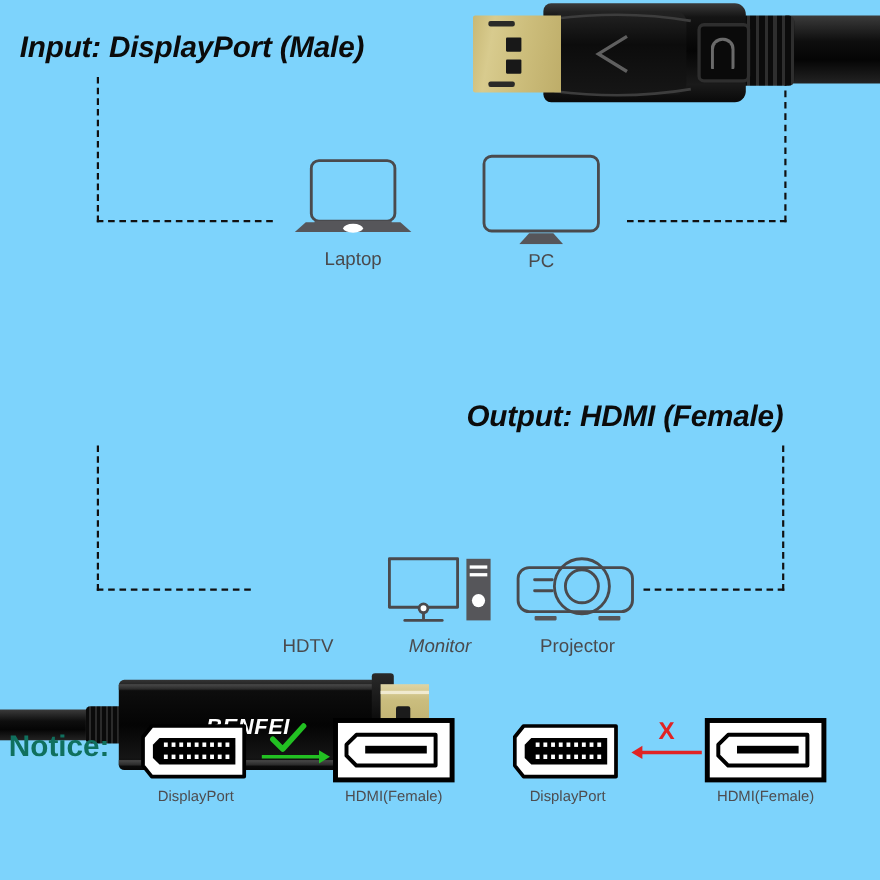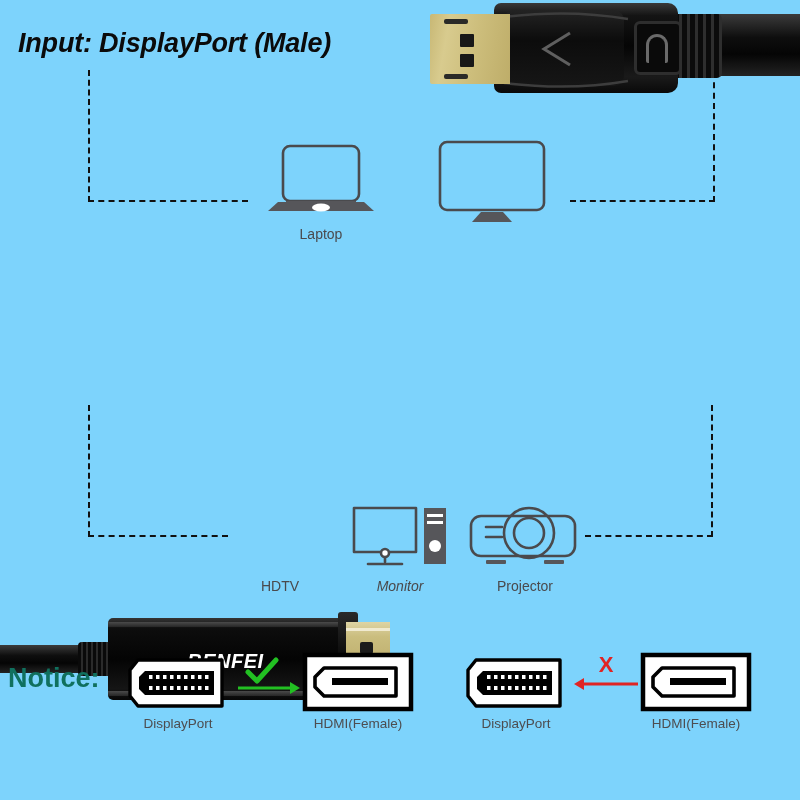--- a/index.html
+++ b/index.html
@@ -36,21 +36,21 @@
   .dash-v {
     border-left: 2.5px dashed #111111;
   }
   .dash-h {
     border-top: 2.5px dashed #111111;
   }
 
   
   .dev-label {
     font-family: "Liberation Sans", sans-serif;
-    font-size: 14px;
+    font-size: 17px;
     color: #4a4a4d;
     text-align: center;
     white-space: nowrap;
   }
 
   
   .port-caption {
     font-family: "Liberation Sans", sans-serif;
     font-size: 13.5px;
     color: #4d4d50;
@@ -219,20 +219,21 @@
     </svg>
   </div>
   <div class="abs dev-label" style="left:262px; top:226px; width:118px;">Laptop</div>
 
   <div class="abs" style="left:434px; top:136px; width:116px; height:86px;">
     <svg width="116" height="86" viewBox="0 0 116 86">
       <rect class="icon-stroke" x="6" y="6" width="104" height="68" rx="7"></rect>
       <path class="icon-fill-dark" d="M47 76 h22 l9 10 H38 Z"></path>
     </svg>
   </div>
+  <div class="abs dev-label" style="left:434px; top:228px; width:116px;">PC</div>
 
   <div class="abs" style="left:0px; top:300px; width:420px; height:120px;">
 
     <div class="abs cable" style="left:0px; top:345px; width:86px; height:28px; border-radius:0;"></div>
 
     <div class="abs" style="left:78px; top:342px; width:36px; height:34px;
                 background:repeating-linear-gradient(90deg,#0a0a0a 0px,#0a0a0a 3px,#2b2b2b 3px,#2b2b2b 5px);
                 border-radius:4px;"></div>
 
     <div class="abs ad-body" style="left:108px; top:318px; width:235px; height:82px;">
@@ -244,20 +245,21 @@
     <div class="abs hdmi-shell" style="left:338px; top:312px; width:20px; height:94px;"></div>
     <div class="abs hdmi-gold" style="left:346px; top:322px; width:44px; height:74px;">
       <div class="abs hdmi-gold-ridge" style="left:0px; top:6px; width:44px; height:3px;"></div>
       <div class="abs hdmi-hole" style="left:14px; top:20px; width:13px; height:12px;"></div>
       <div class="abs hdmi-gold-ridge" style="left:0px; top:36px; width:44px; height:3px;"></div>
       <div class="abs hdmi-hole" style="left:14px; top:44px; width:13px; height:12px;"></div>
       <div class="abs hdmi-gold-ridge" style="left:0px; top:64px; width:44px; height:3px;"></div>
     </div>
   </div>
 
+  <div class="abs heading" style="left:424px; top:363px;">Output: HDMI (Female)</div>
 
   <div class="abs dash-v" style="left:88px; top:405px; height:132px;"></div>
   <div class="abs dash-h" style="left:88px; top:535px; width:140px;"></div>
   <div class="abs dash-h" style="left:585px; top:535px; width:128px;"></div>
   <div class="abs dash-v" style="left:711px; top:405px; height:132px;"></div>
 
   <div class="abs dev-label" style="left:226px; top:578px; width:108px;">HDTV</div>
 
   <div class="abs" style="left:350px; top:502px; width:100px; height:68px;">
     <svg width="100" height="68" viewBox="0 0 100 68">

